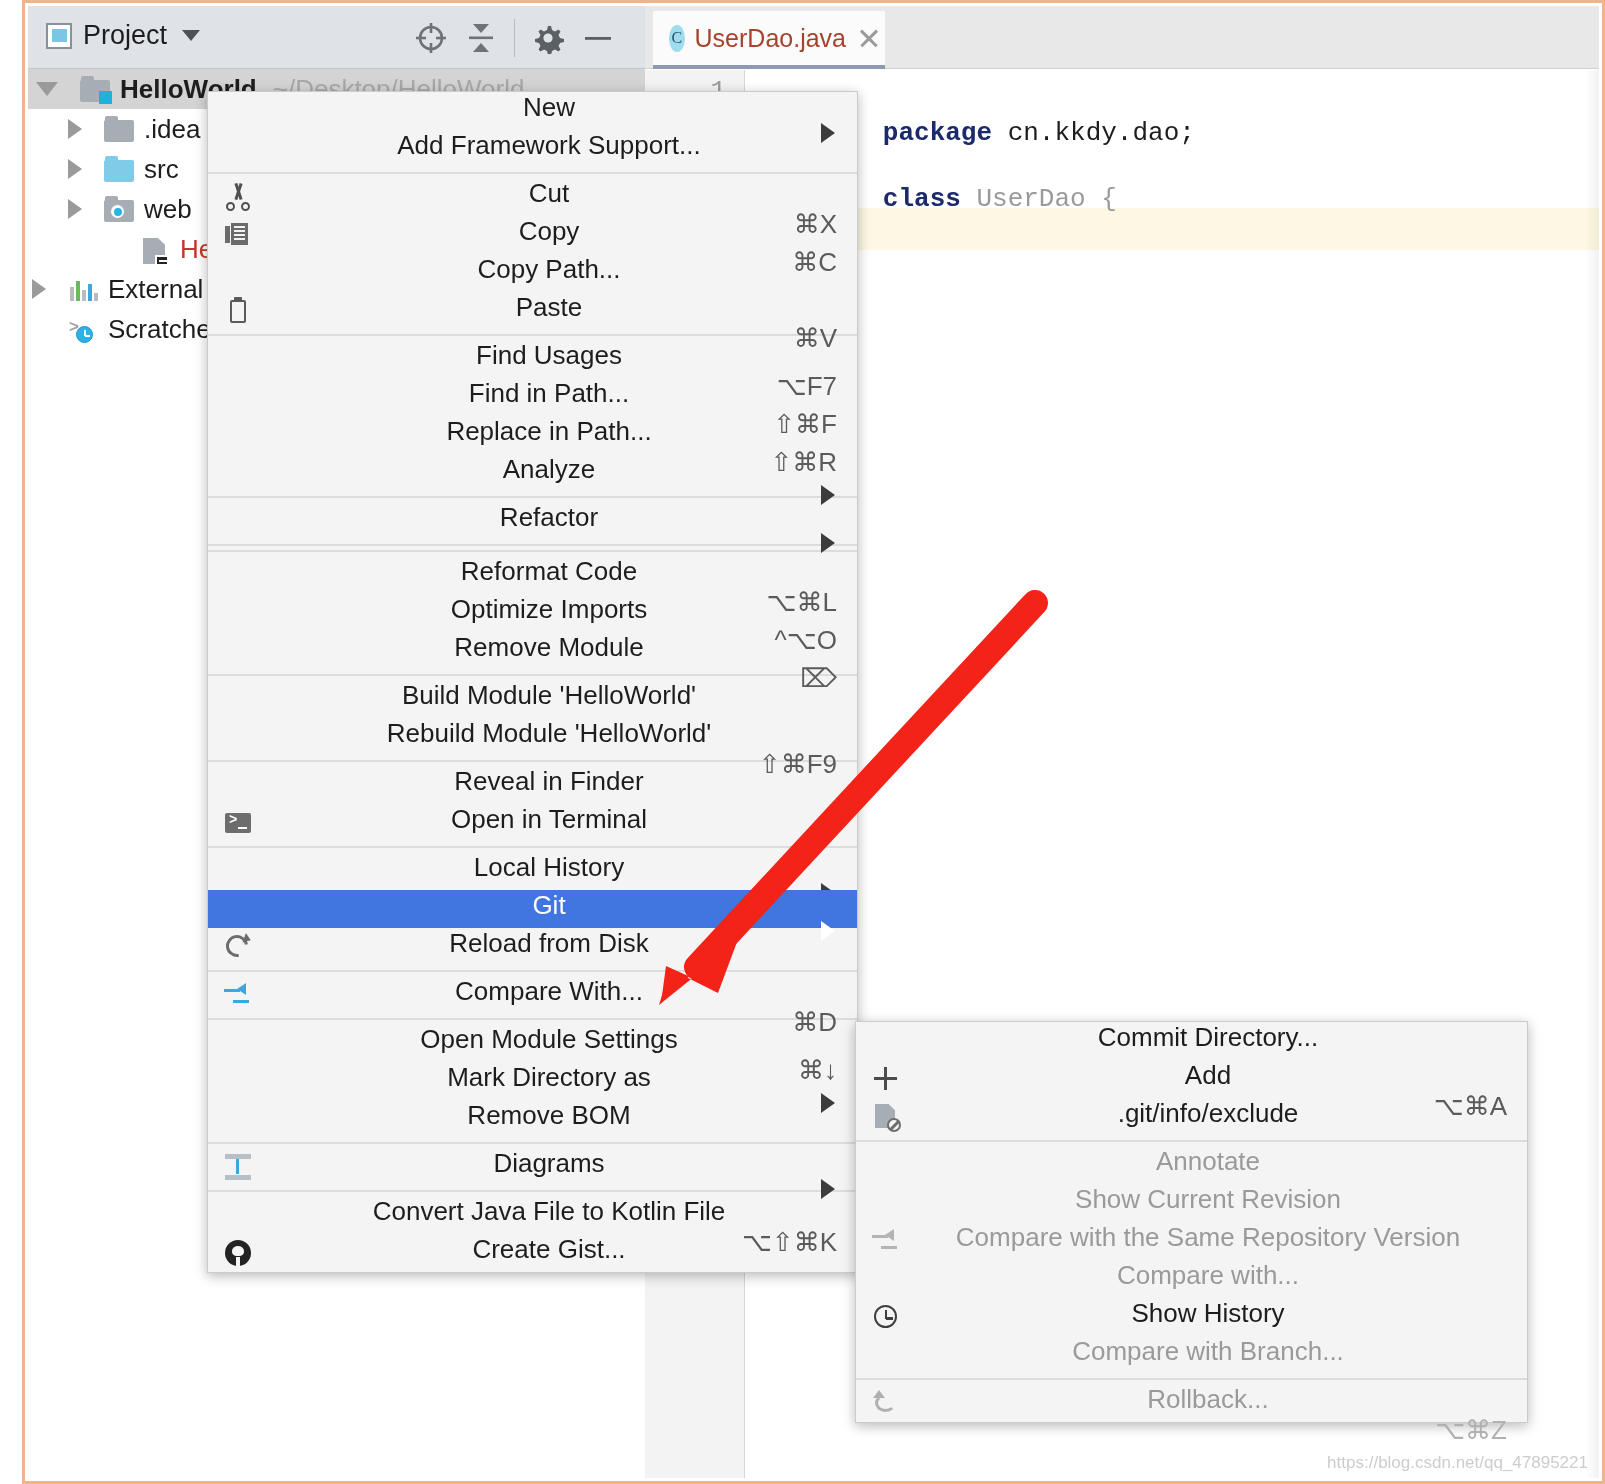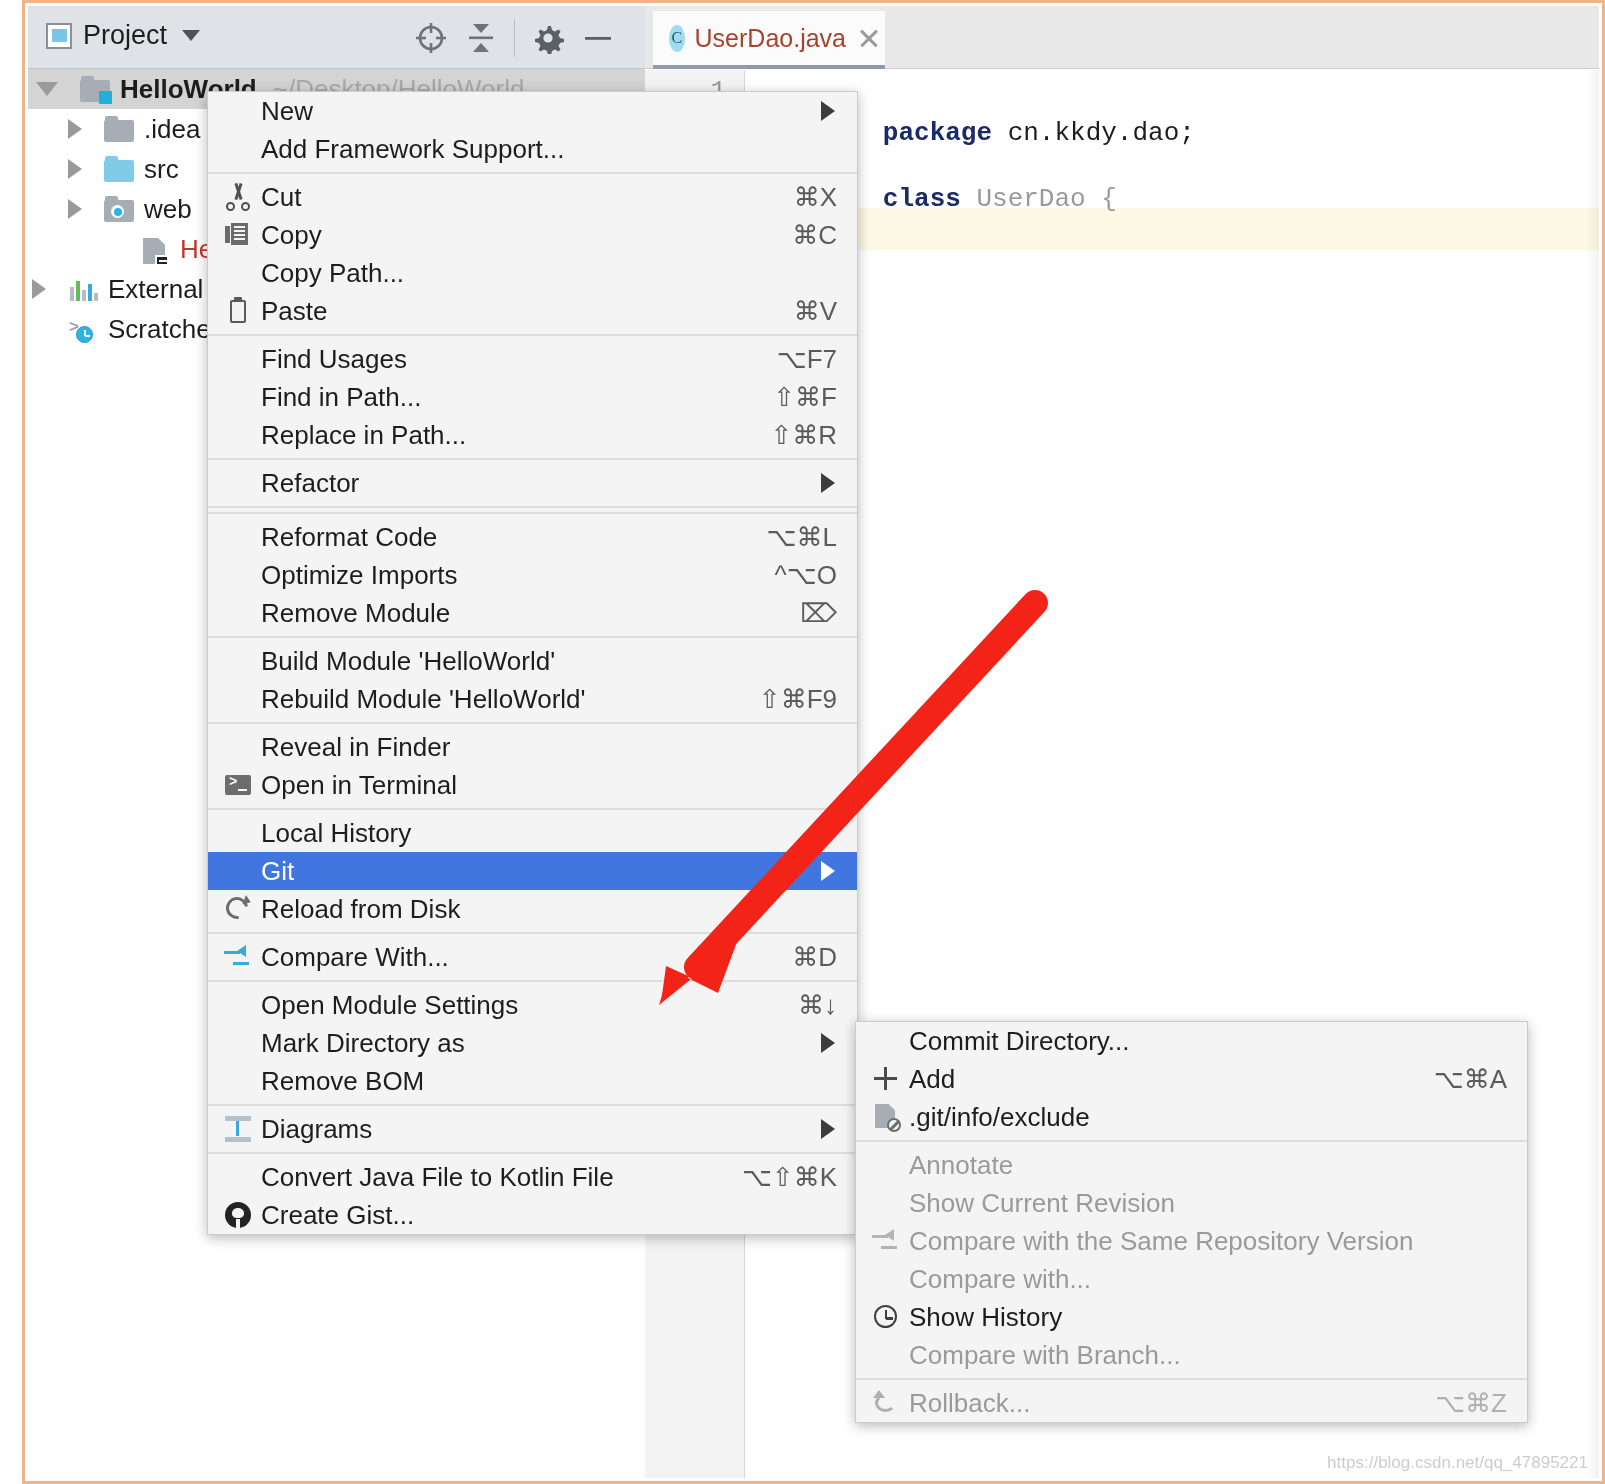--- a/index.html
+++ b/index.html
@@ -193,21 +193,21 @@
     border: 1px solid #cbcbcb;
     box-shadow: 0 3px 12px rgba(0,0,0,0.28);
     font-size: 26px;
     z-index: 50;
   }
   #context-menu-main { left: 182px; top: 88px; width: 651px; }
   #context-menu-git  { left: 830px; top: 1018px; width: 673px; text-align: center; }
 
   .mi {
     position: relative; height: 38px; display: flex; align-items: center;
-    padding-left: 53px; padding-right: 20px; color: #1d1d1d;
+    padding-left: 53px; padding-right: 20px; color: #1d1d1d; flex-direction: column;
   }
   .mi.selected { background: #4176e0; color: #ffffff; }
   .mi.disabled { color: #9a9a9a; }
   .mi-label { white-space: nowrap; }
   .mi-shortcut {
     margin-left: auto; color: #5b5b5b; padding-left: 28px; white-space: nowrap;
   }
   .mi.disabled .mi-shortcut { color: #b0b0b0; }
   .mi-arrow {
     margin-left: auto; width: 0; height: 0; margin-right: 2px;
@@ -568,20 +568,24 @@
       <span class="mi-shortcut">⌥F7</span>
     </div>
     <div class="mi">
       <span class="mi-label">Find in Path...</span>
       <span class="mi-shortcut">⇧⌘F</span>
     </div>
     <div class="mi">
       <span class="mi-label">Replace in Path...</span>
       <span class="mi-shortcut">⇧⌘R</span>
     </div>
+    <div class="mi">
+      <span class="mi-label">Analyze</span>
+      <span class="mi-arrow"></span>
+    </div>
     <div class="sep-thick"></div>
 
     <div class="mi">
       <span class="mi-label">Refactor</span>
       <span class="mi-arrow"></span>
     </div>
     <div class="sep-thick"></div>
 
     <div class="sep-thick"></div>
 

